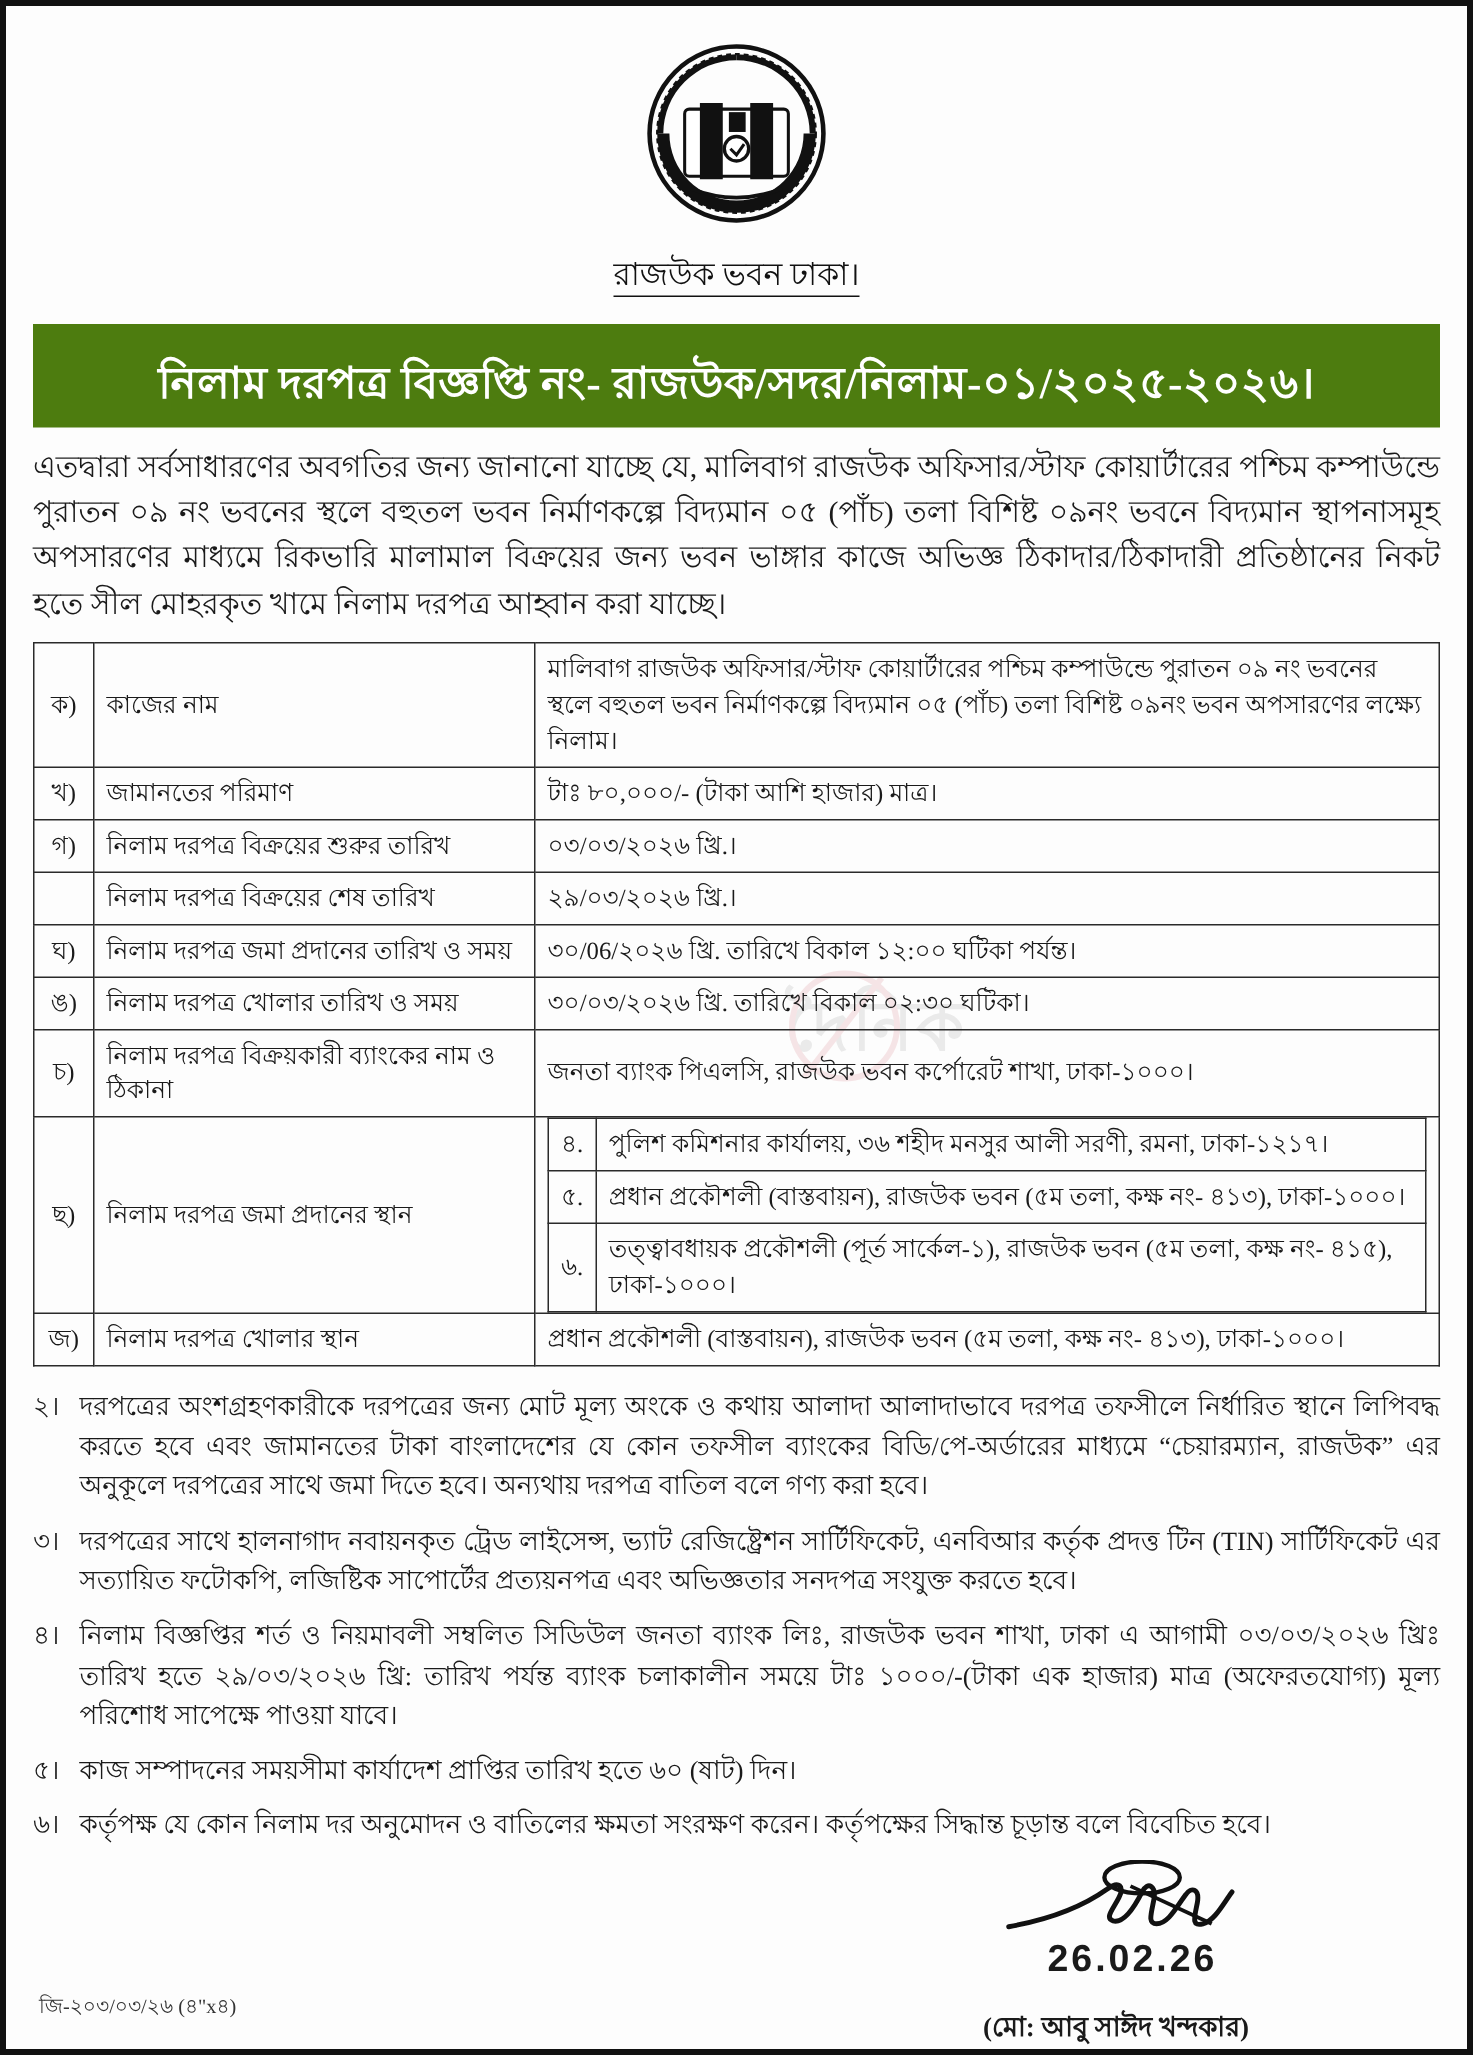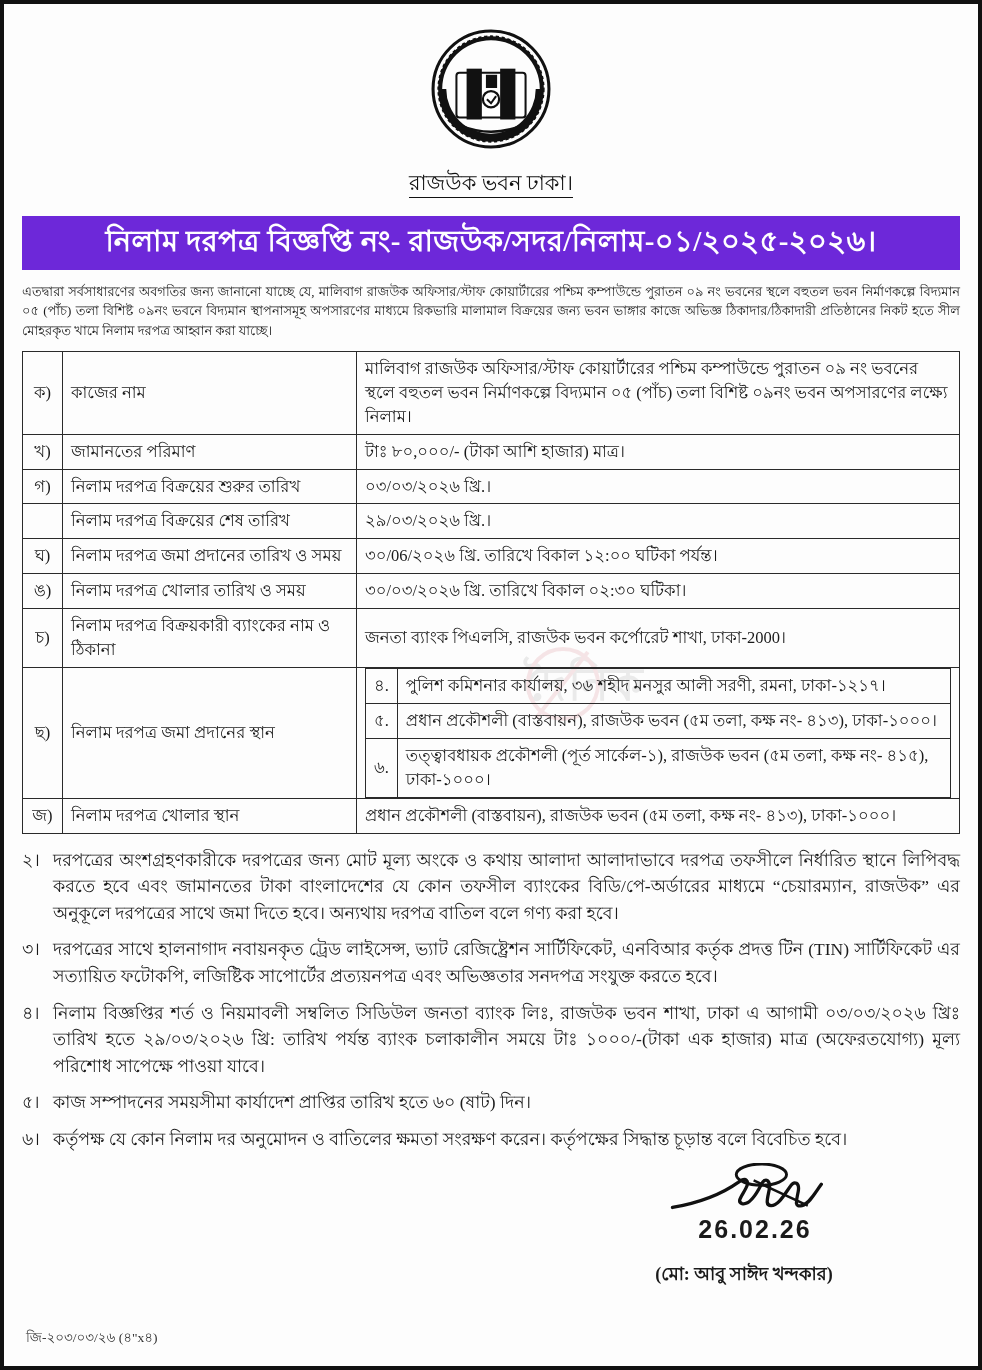--- a/index.html
+++ b/index.html
@@ -49,32 +49,32 @@
   .org-sub {
     font-size:21px; color:#111; margin-top:20px;
     display:inline-block; border-bottom:1.5px solid #111;
     padding-bottom:1px; line-height:1.25;
   }
 
   
   #banner {
     position:relative; z-index:2;
     margin:18px 0 0 0;
-    background:#6d28d9; color:#fff;
+    background:#4d7c0f; color:#fff;
     text-align:center;
     font-size:29px; font-weight:bold;
-    padding:9px 6px 11px 6px;
+    padding:24px 6px 11px 6px;
     letter-spacing:0.4px;
     line-height:1.15;
   }
 
   
   #intro {
     position:relative; z-index:2;
-    font-size:13px; line-height:1.52;
+    font-size:20px; line-height:1.52;
     text-align:justify; color:#1a1a1a;
     margin-top:12px;
   }
   .list-label {
     position:relative; z-index:2;
     font-size:17.5px; margin-top:11px; color:#1a1a1a;
   }
 
   
   #tbl {
@@ -199,21 +199,21 @@
           <td class="c-val">৩০/06/২০২৬ খ্রি. তারিখে বিকাল ১২:০০ ঘটিকা পর্যন্ত।</td>
         </tr>
         <tr>
           <td class="c-key">ঙ)</td>
           <td class="c-label">নিলাম দরপত্র খোলার তারিখ ও সময়</td>
           <td class="c-val">৩০/০৩/২০২৬ খ্রি. তারিখে বিকাল ০২:৩০ ঘটিকা।</td>
         </tr>
         <tr>
           <td class="c-key">চ)</td>
           <td class="c-label">নিলাম দরপত্র বিক্রয়কারী ব্যাংকের নাম ও ঠিকানা</td>
-          <td class="c-val">জনতা ব্যাংক পিএলসি, রাজউক ভবন কর্পোরেট শাখা, ঢাকা-2000।</td>
+          <td class="c-val">জনতা ব্যাংক পিএলসি, রাজউক ভবন কর্পোরেট শাখা, ঢাকা-১০০০।</td>
         </tr>
 
         <tr>
           <td class="c-key">ছ)</td>
           <td class="c-label">নিলাম দরপত্র জমা প্রদানের স্থান</td>
           <td class="c-val" style="padding:0 8px;">
             <table class="sub-list">
               <tbody>
                 <tr>
                   <td class="sn">৪.</td>

